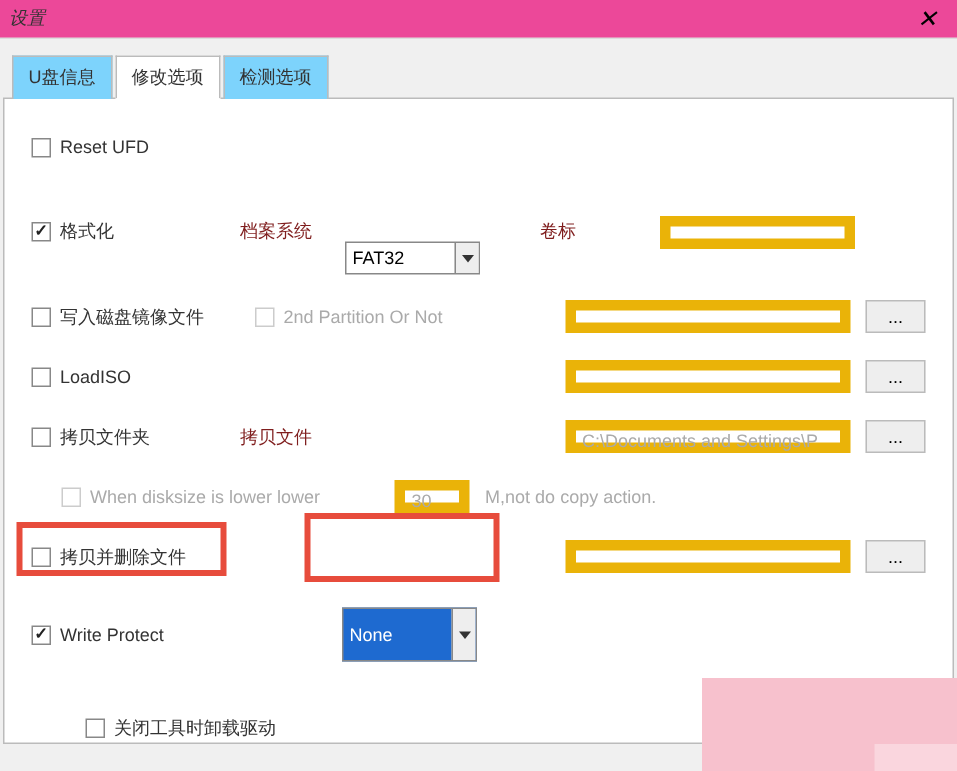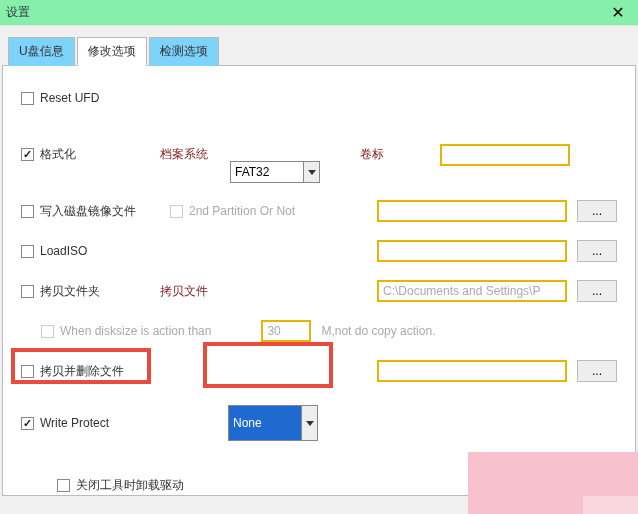--- a/index.html
+++ b/index.html
@@ -1,34 +1,34 @@
 <!DOCTYPE html>
 <html><head>
 <meta charset="utf-8">
 <style>
   * { box-sizing: border-box; font-family: "Microsoft YaHei", "SimSun", Arial, sans-serif; font-size: 12px; }
   body { margin: 0; width: 638px; height: 514px; background: #f0f0f0; overflow: hidden; position: relative; }
-  .titlebar { height: 26px; background: #86efac; border-bottom: 1px solid #ddd; display: flex; align-items: center; justify-content: space-between; padding: 0 0 0 6px; }
+  .titlebar { height: 26px; background: #ec4899; border-bottom: 1px solid #ddd; display: flex; align-items: center; justify-content: space-between; padding: 0 0 0 6px; font-style: italic; }
   .title { color: #333; }
   .close-btn { width: 40px; height: 26px; display: flex; align-items: center; justify-content: center; font-size: 16px; font-weight: 300; cursor: pointer; }
   .content { padding: 10px 2px 0 2px; }
   .tabs { display: flex; border-bottom: 1px solid #bbb; padding-left: 6px; }
   .tab { padding: 5px 10px; border: 1px solid #bbb; border-bottom: none; background: #7dd3fc; margin-right: 2px; position: relative; top: 1px; color: #333; }
   .tab.active { background: #fff; border-bottom: 1px solid #fff; }
   .panel { border: 1px solid #bbb; border-top: none; background: #fff; padding: 20px 18px; height: 430px; position: relative; }
   .row { display: flex; align-items: center; margin-bottom: 16px; min-height: 24px; }
   .cb { width: 13px; height: 13px; border: 1px solid #888; background: #fff; display: inline-flex; align-items: center; justify-content: center; margin-right: 6px; flex-shrink: 0; }
   .cb.checked::after { content: "✓"; font-size: 11px; line-height: 11px; color: #222; font-weight: bold; }
   .cb-label { min-width: 110px; color: #333; }
   .cb-label.disabled, .disabled { color: #aaa; }
   .field-label { min-width: 60px; margin-left: 10px; color: #7f1d1d; font-family: Liberation Serif, serif; }
   .select { border: 1px solid #888; background: #fff; height: 22px; display: flex; align-items: center; padding: 0 4px; position: relative; cursor: pointer; margin-top: 35px; }
   .select-btn { position: absolute; right: 0; top: 0; bottom: 0; width: 16px; border-left: 1px solid #888; display: flex; align-items: center; justify-content: center; background: #eee; }
   .select-btn::after { content: ""; border-left: 4px solid transparent; border-right: 4px solid transparent; border-top: 5px solid #333; }
-  .textbox { border: 2px solid #eab308; background: #fff; height: 22px; padding: 0 4px; display: flex; align-items: center; color: #aaa; }
+  .textbox { border: 7px solid #eab308; background: #fff; height: 22px; padding: 0 4px; display: flex; color: #aaa; }
   .btn-browse { width: 40px; height: 22px; border: 1px solid #bbb; background: #eee; display: flex; align-items: center; justify-content: center; margin-left: 10px; cursor: pointer; }
   .highlight-box { border: 4px solid #e74c3c; position: absolute; pointer-events: none; }
   .sel-highlighted { background: #1e6ad0; color: #fff; border: 1px solid #888; height: 36px; display: flex; align-items: center; padding: 0 4px; position: relative; width: 90px; }
   .sel-highlighted .select-btn { background: #eee; }
   .cb.disabled-cb { border-color: #ccc; }
   .indent { margin-left: 20px; }
   .pink-overlay { position: absolute; right: 0; bottom: 0; width: 170px; height: 62px; background: #f7c1cd; }
   .pink-inner { position: absolute; right: 0; bottom: 0; width: 55px; height: 18px; background: rgba(255,255,255,0.35); }
 </style>
 </head>
@@ -94,21 +94,21 @@
       <div class="textbox" style="width:190px;margin-left:auto;">
           <span>C:\Documents and Settings\P</span>
         </div>
       <div class="btn-browse">
           <span>...</span>
         </div>
     </div>
 
     <div class="row indent">
       <span class="cb disabled-cb"></span>
-      <span class="disabled" style="margin-right:10px;">When disksize is action than</span>
+      <span class="disabled" style="margin-right:10px;">When disksize is lower lower</span>
       <div class="textbox" style="width:50px;margin-left:40px;">
           <span style="color:#aaa;">30</span>
         </div>
       <span class="disabled" style="margin-left:10px;">M,not do copy action.</span>
     </div>
 
     <div class="row">
       <span class="cb"></span>
       <span class="cb-label">拷贝并删除文件</span>
       <div class="textbox" style="width:190px;margin-left:auto;"></div>

